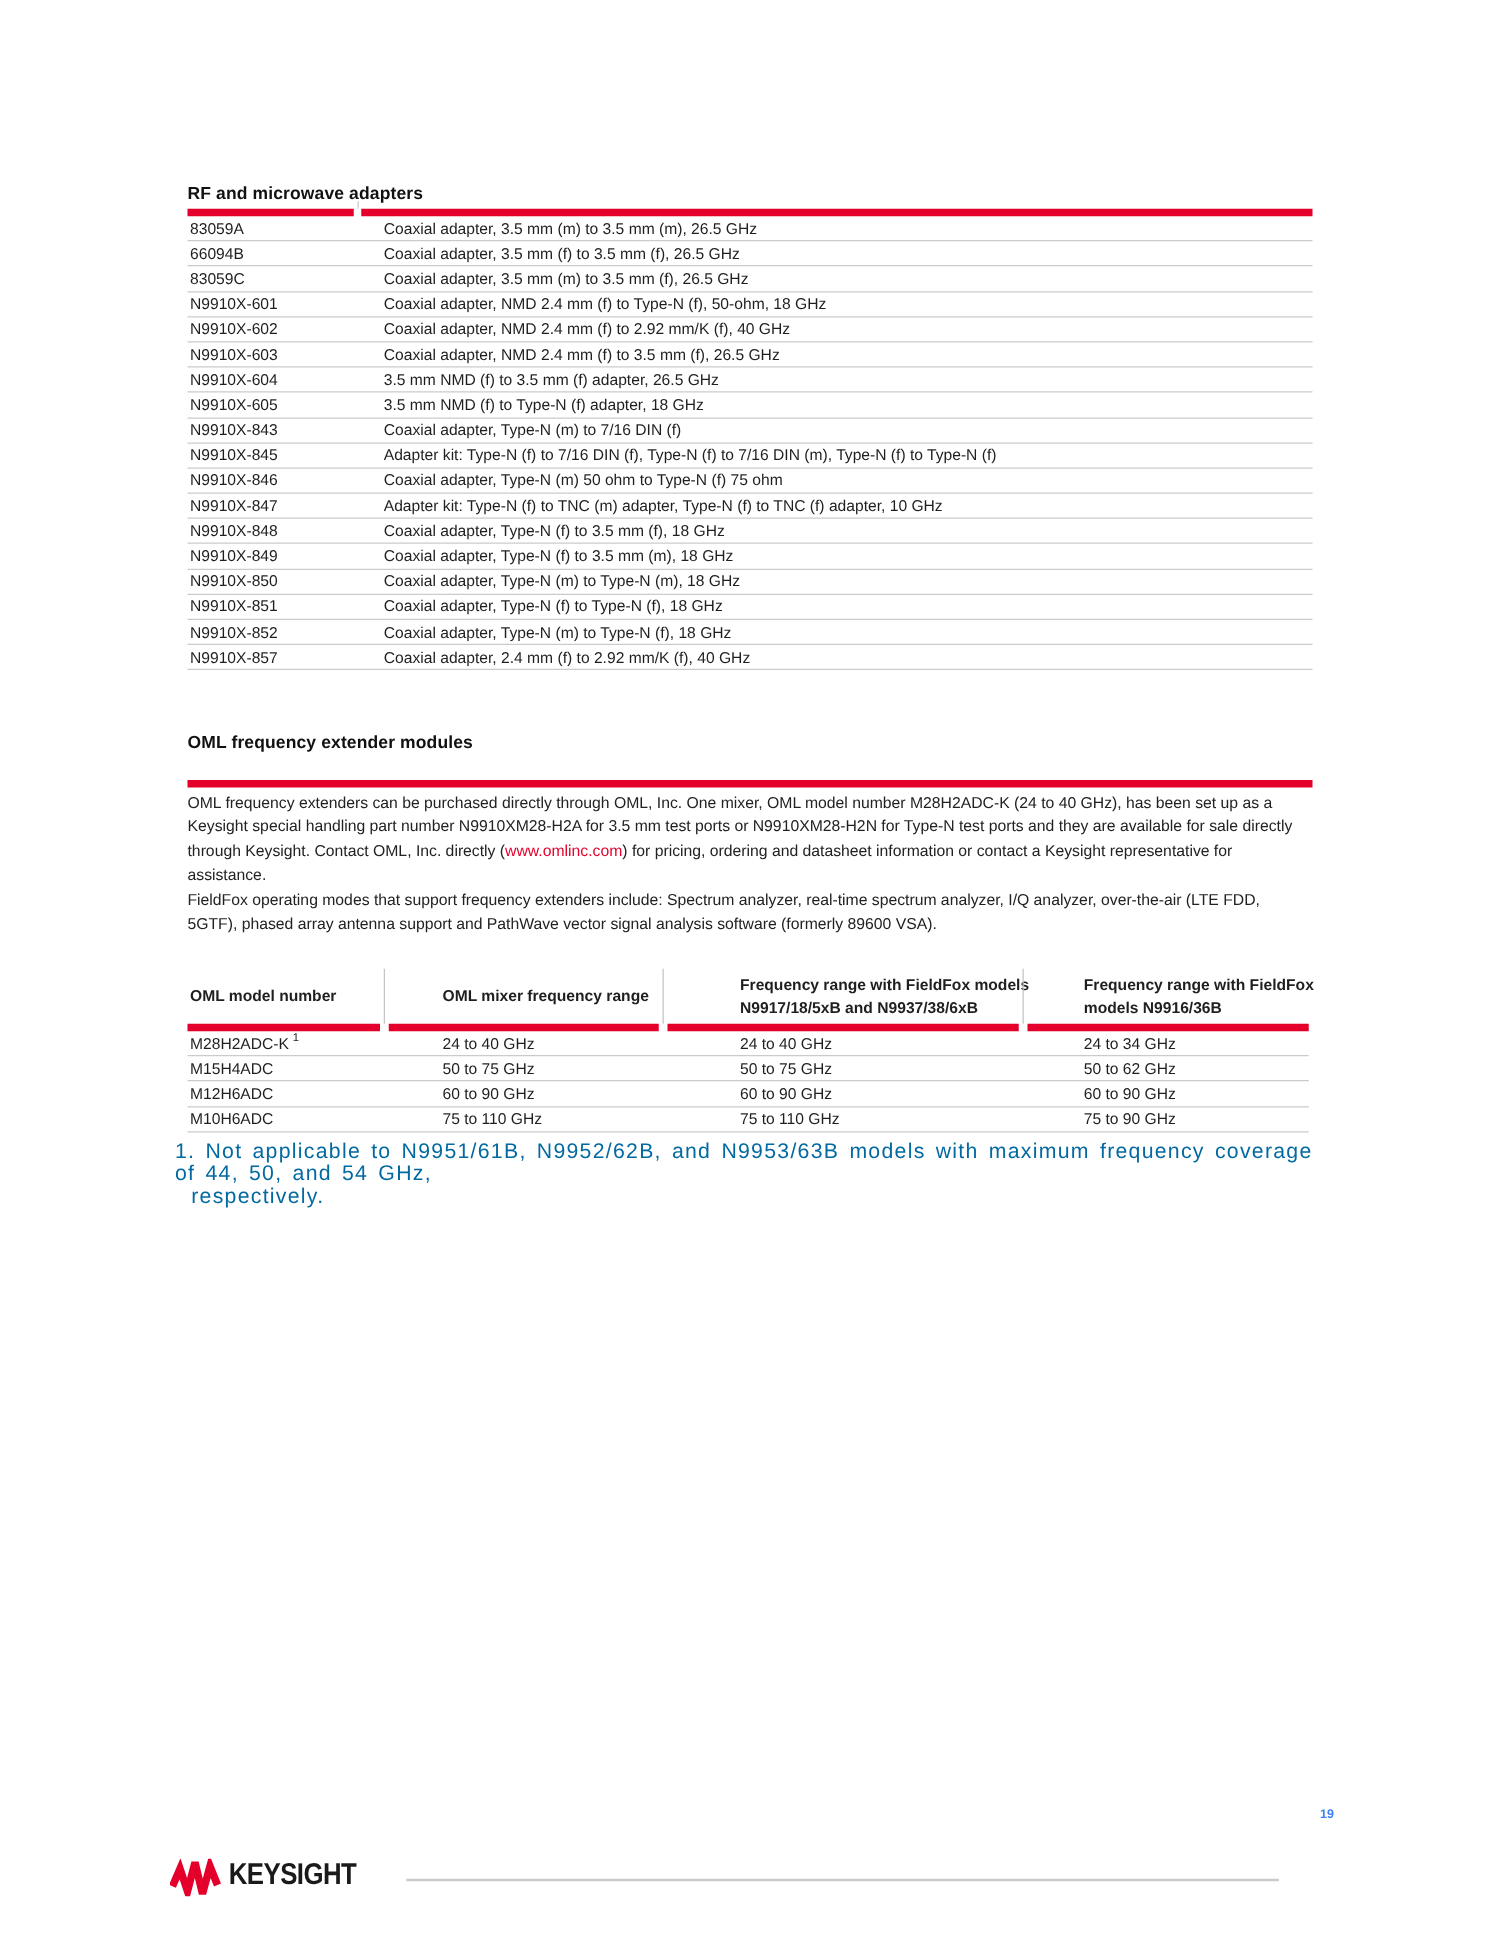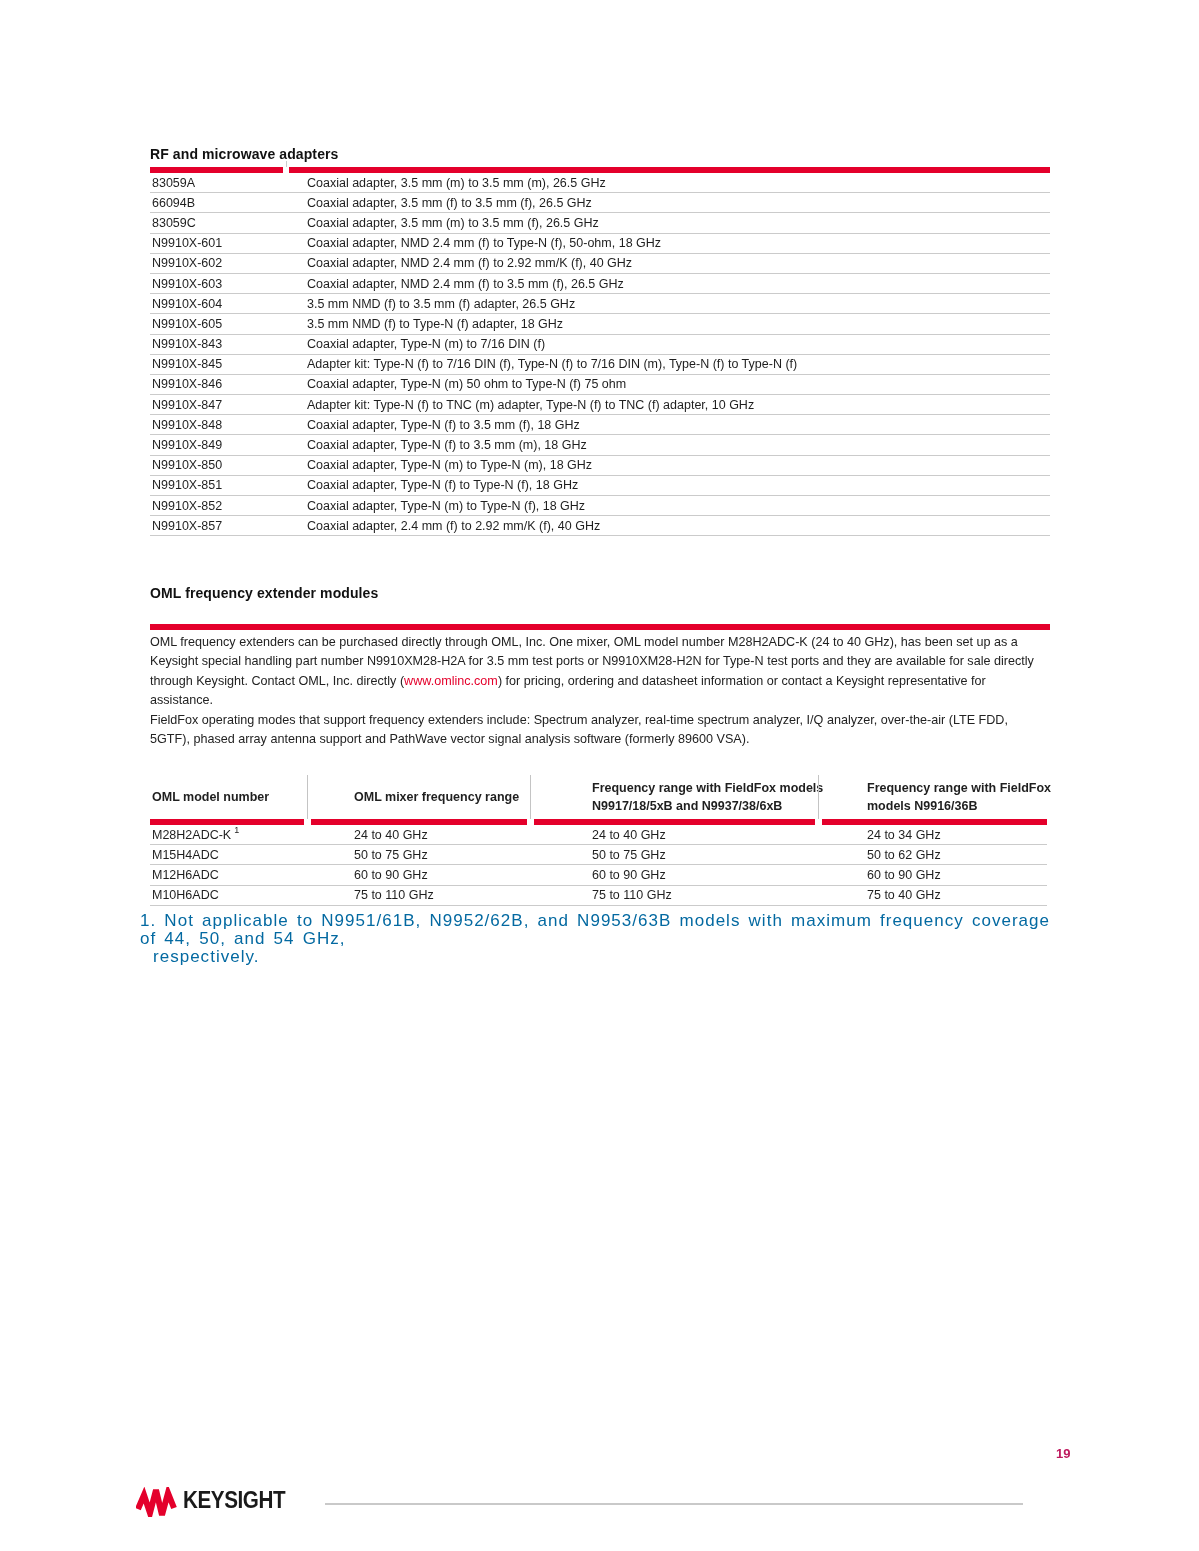--- a/index.html
+++ b/index.html
@@ -76,21 +76,21 @@
   .logo-mark{position:absolute;left:0;top:3px;}
   .brand{
     position:absolute;left:47px;top:2px;
     font-size:24px;font-weight:bold;color:#1a1a1a;
     transform:scaleX(.86);transform-origin:left center;
     letter-spacing:-.5px;white-space:nowrap;
   }
   .footer-rule{position:absolute;left:189px;top:19px;width:698px;height:2px;background:#c9c9c9;}
   .pagenum{
     position:absolute;left:1056px;top:1446px;
-    font-size:13px;font-weight:bold;color:#be185d;
+    font-size:10px;font-weight:bold;color:#3b82f6;
   }
 </style>
 </head>
 <body>
 
 <div class="page">
 
   <div class="sec-title" style="top:146px;">RF and microwave adapters</div>
 
   <div class="t1">
@@ -215,21 +215,21 @@
       <div class="t2row">
         <div class="cell w1">M12H6ADC</div>
         <div class="cell w2">60 to 90 GHz</div>
         <div class="cell w3">60 to 90 GHz</div>
         <div class="cell w4">60 to 90 GHz</div>
       </div>
       <div class="t2row">
         <div class="cell w1">M10H6ADC</div>
         <div class="cell w2">75 to 110 GHz</div>
         <div class="cell w3">75 to 110 GHz</div>
-        <div class="cell w4">75 to 40 GHz</div>
+        <div class="cell w4">75 to 90 GHz</div>
       </div>
     </div>
   </div>
 
   <div class="footnote">
     <div>1. Not applicable to N9951/61B, N9952/62B, and N9953/63B models with maximum frequency coverage of 44, 50, and 54 GHz,</div>
     <div class="fn2">respectively.</div>
   </div>
 
   <div class="footer">

